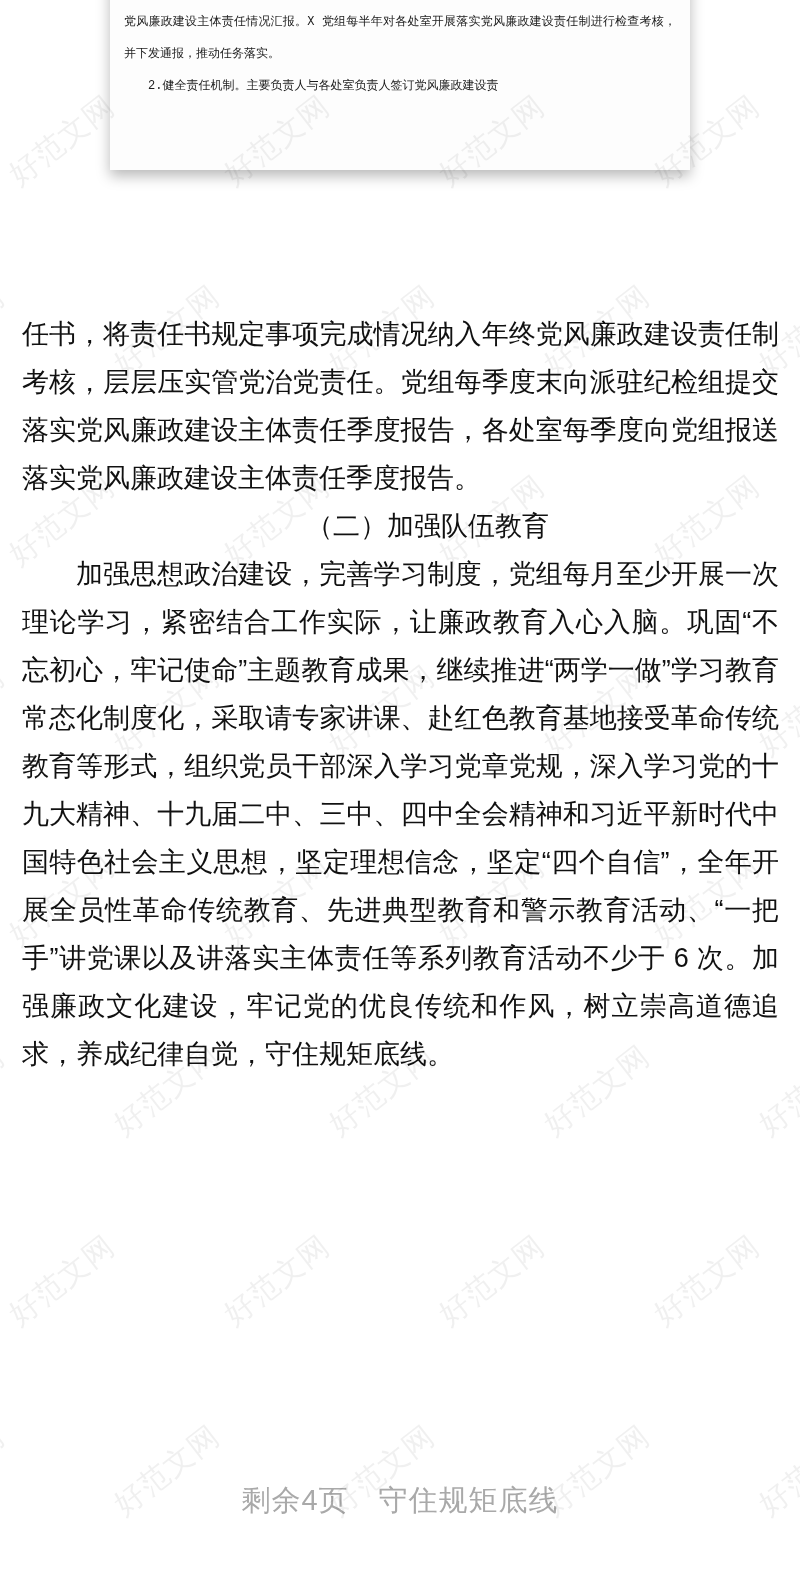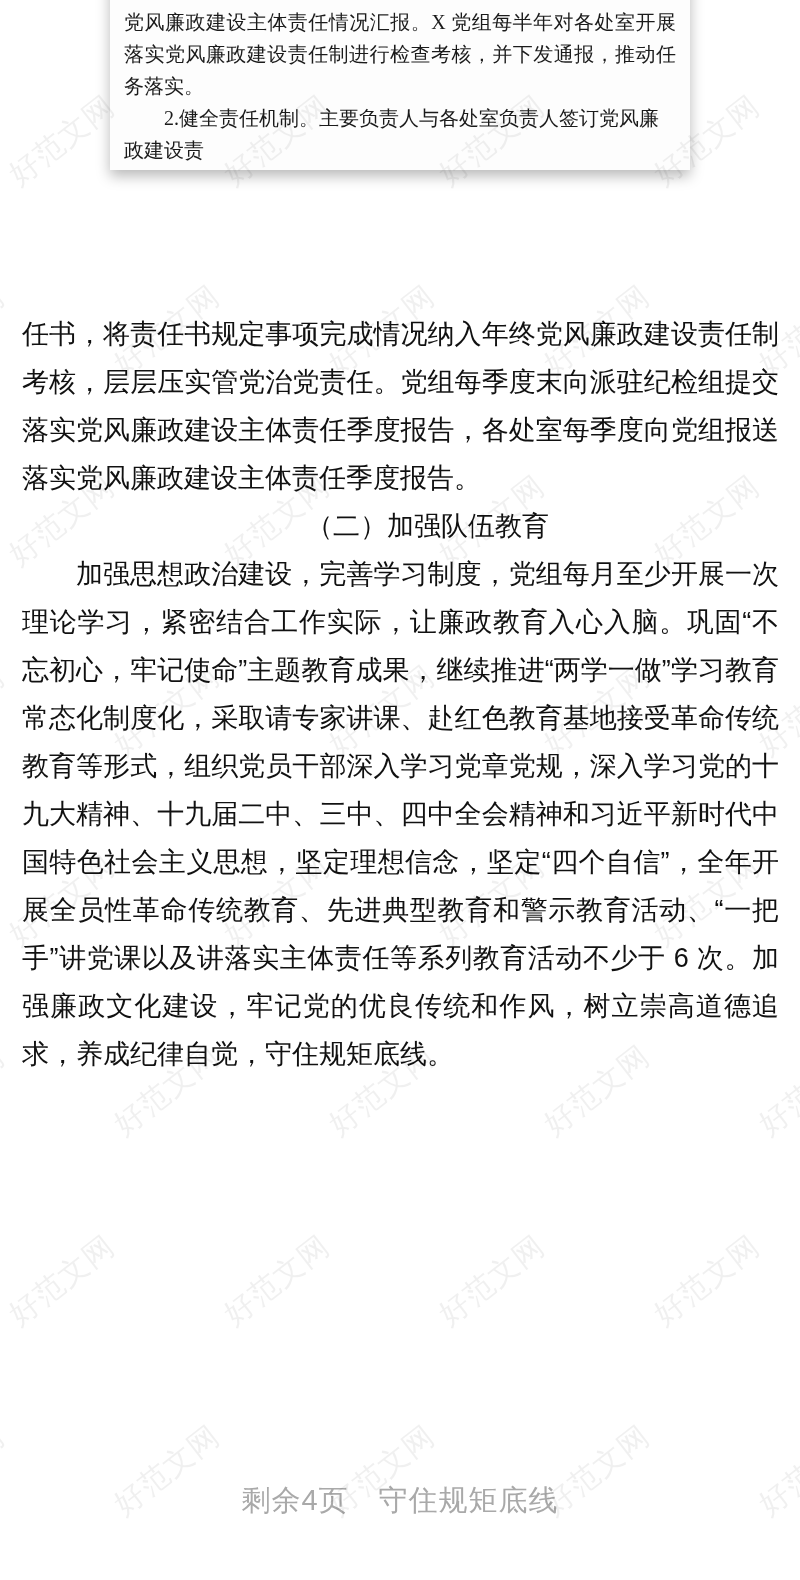--- a/index.html
+++ b/index.html
@@ -47,27 +47,27 @@
     box-shadow: 0 6px 13px rgba(0,0,0,0.28);
     z-index: 2;
     overflow: hidden;
     box-sizing: border-box;
     padding: 0 14px;
   }
   #preview-card-inner {
     padding-top: 52px;
   }
   .card-p {
-    font-size: 20px;
+    font-size: 12px;
     line-height: 32px;
     color: #1b1b1b;
     text-align: justify;
     text-justify: inter-ideograph;
     margin: 0;
-    font-family: Liberation Serif, serif;
+    font-family: Liberation Mono, monospace;
   }
   .card-p.indent {
     text-indent: 2em;
     text-align: left;
   }
 
   
   #doc-body {
     position: absolute;
     left: 22px;

